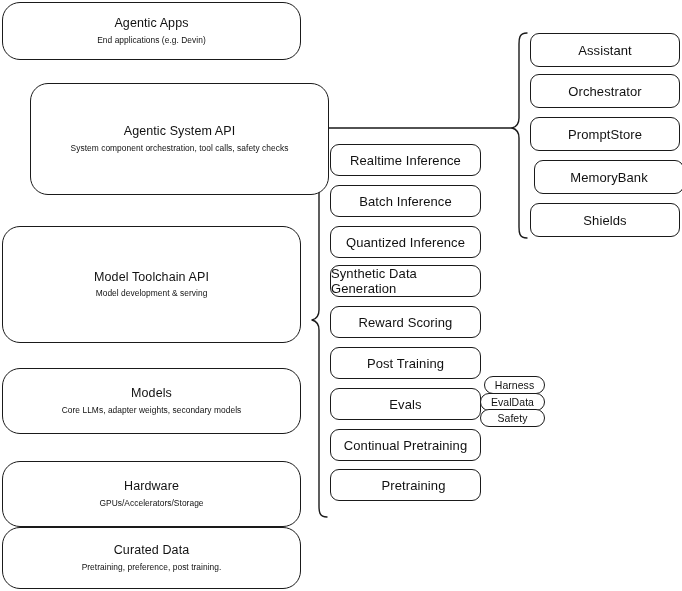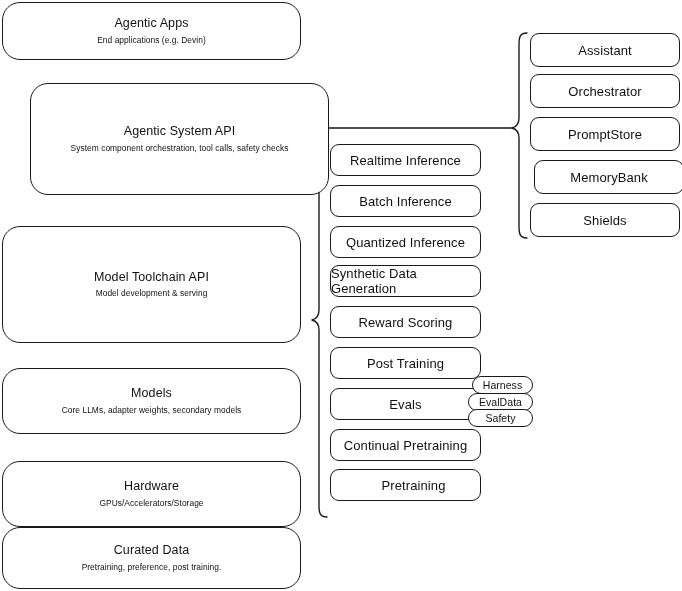--- a/index.html
+++ b/index.html
@@ -58,20 +58,21 @@
   }
   .pill {
     position: absolute;
     box-sizing: border-box;
     border: 1.4px solid #1a1a1a;
     border-radius: 999px;
     background: #ffffff;
     display: flex;
     align-items: center;
     justify-content: center;
+    margin-left: 12px;
   }
   .pill-label {
     font-size: 10.5px;
     color: #111111;
     letter-spacing: 0.05px;
   }
   .svg-layer {
     position: absolute;
     left: 0;
     top: 0;

